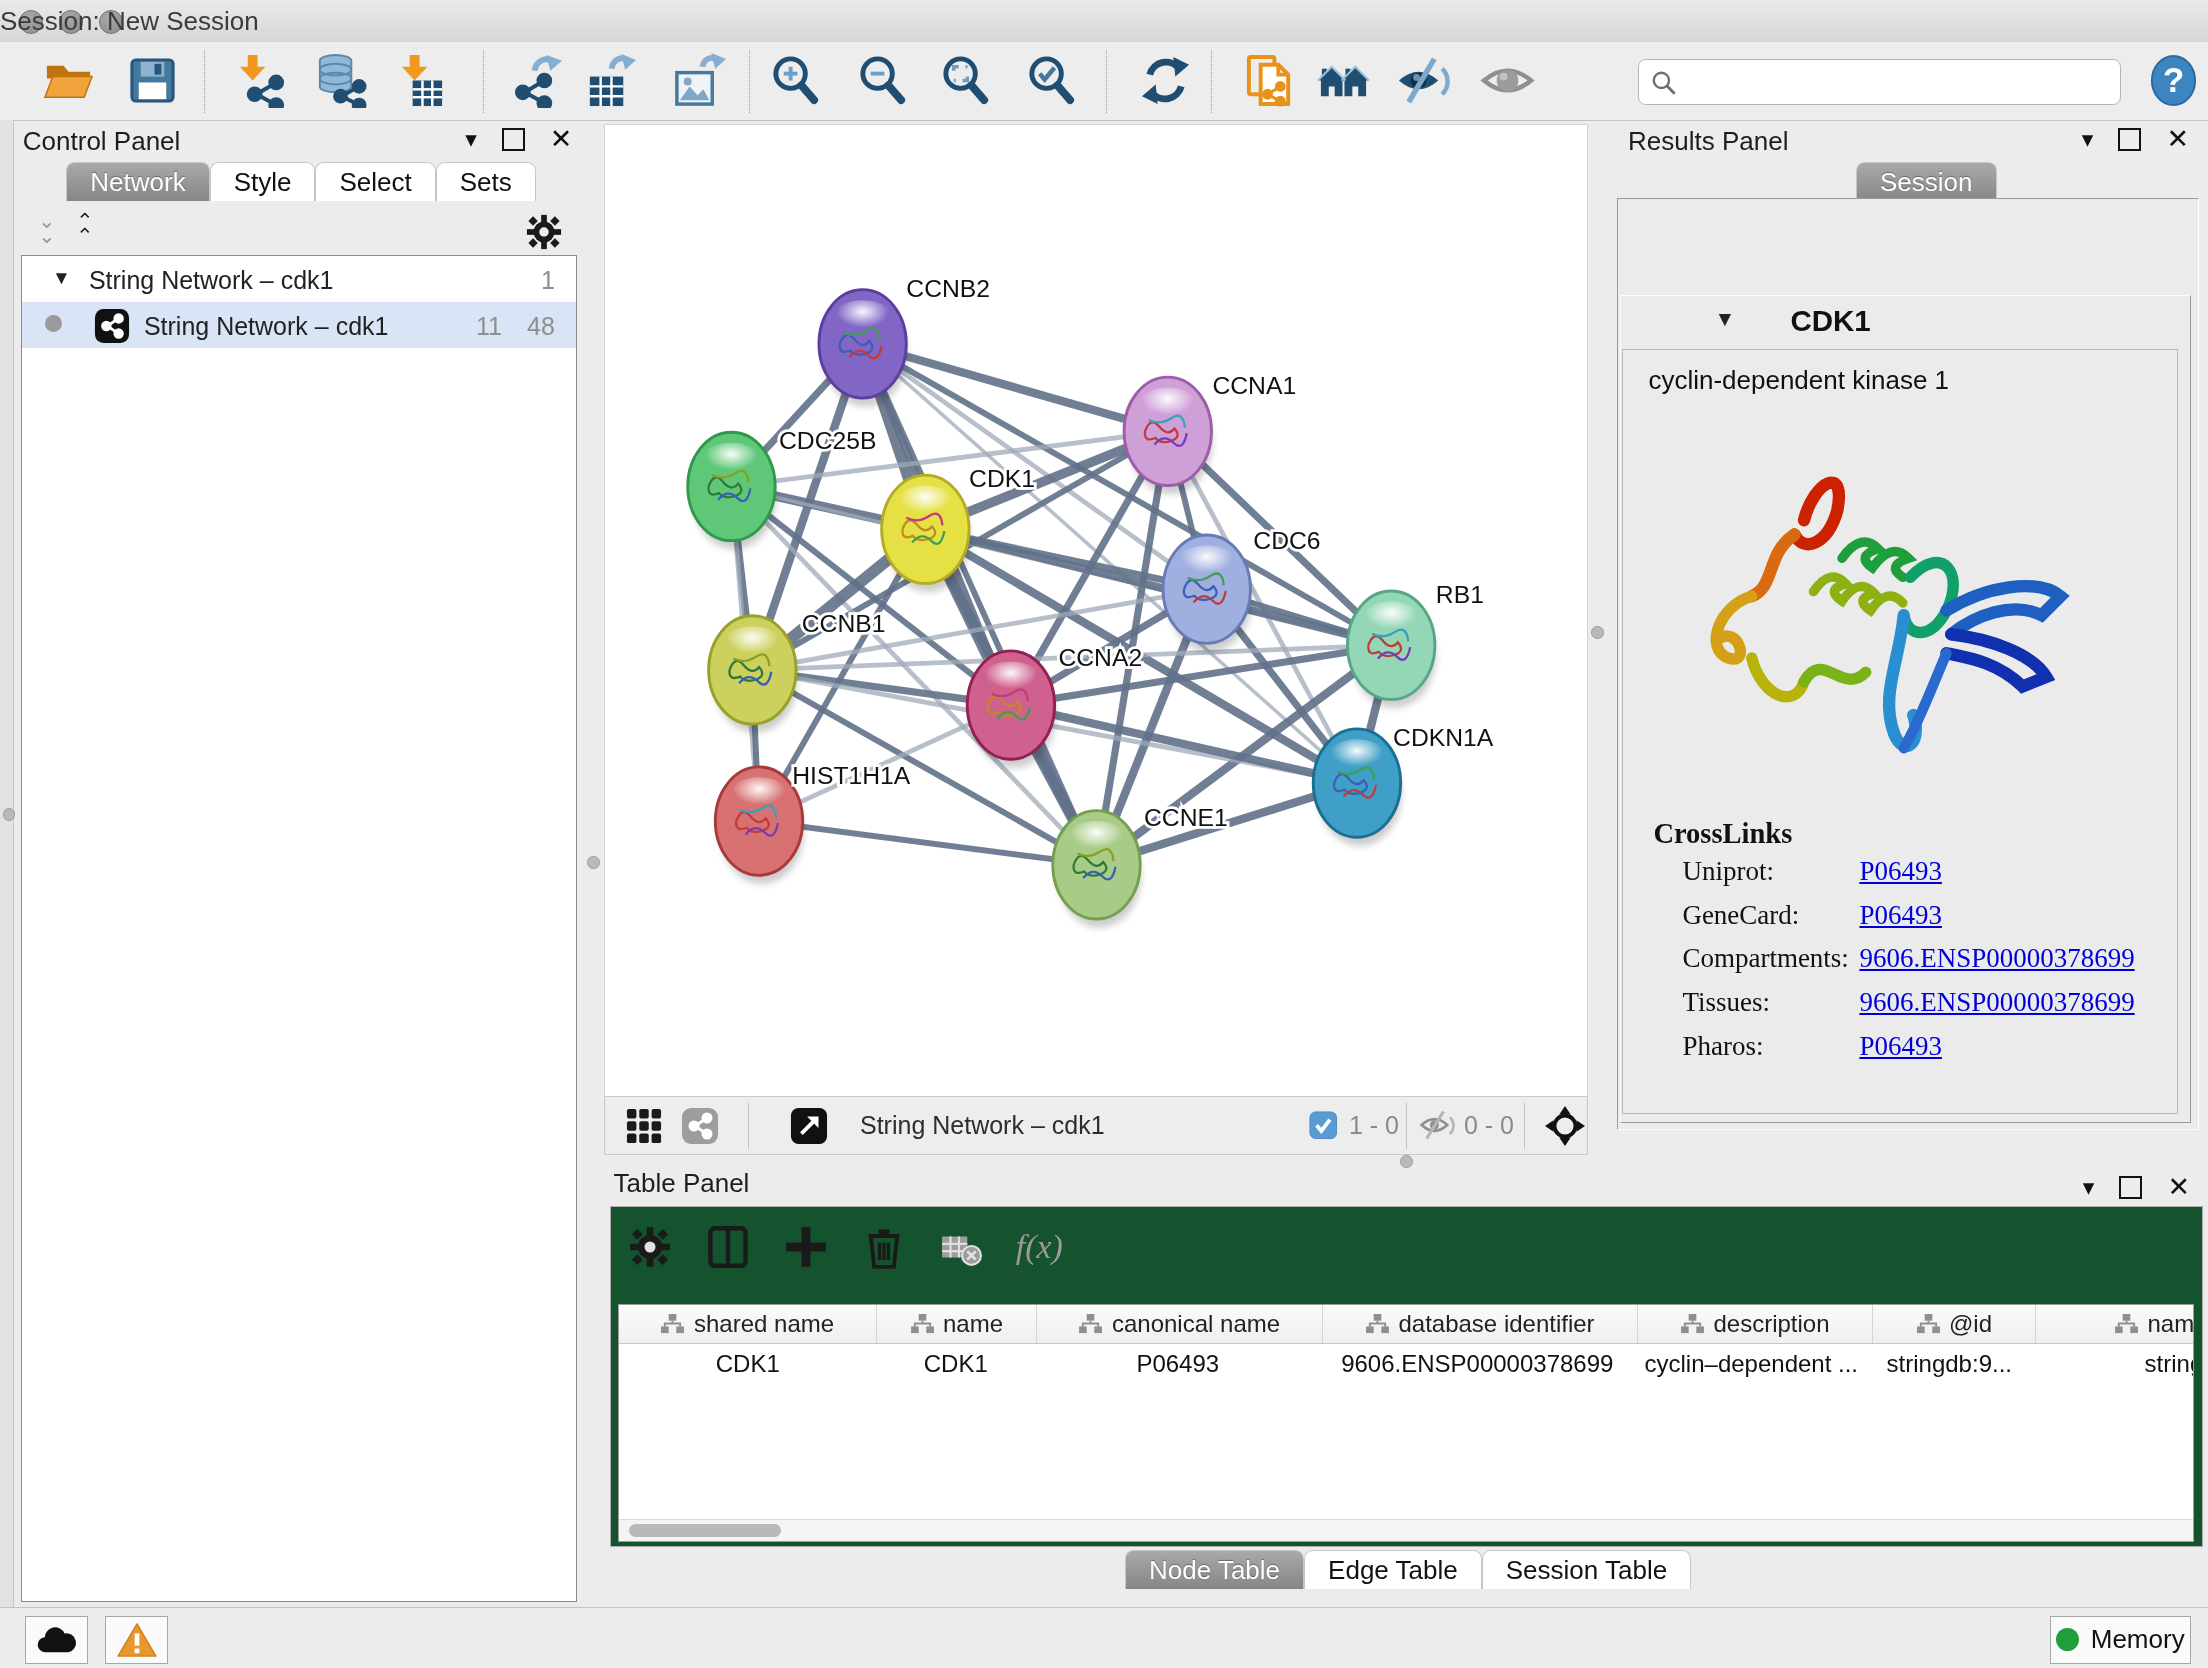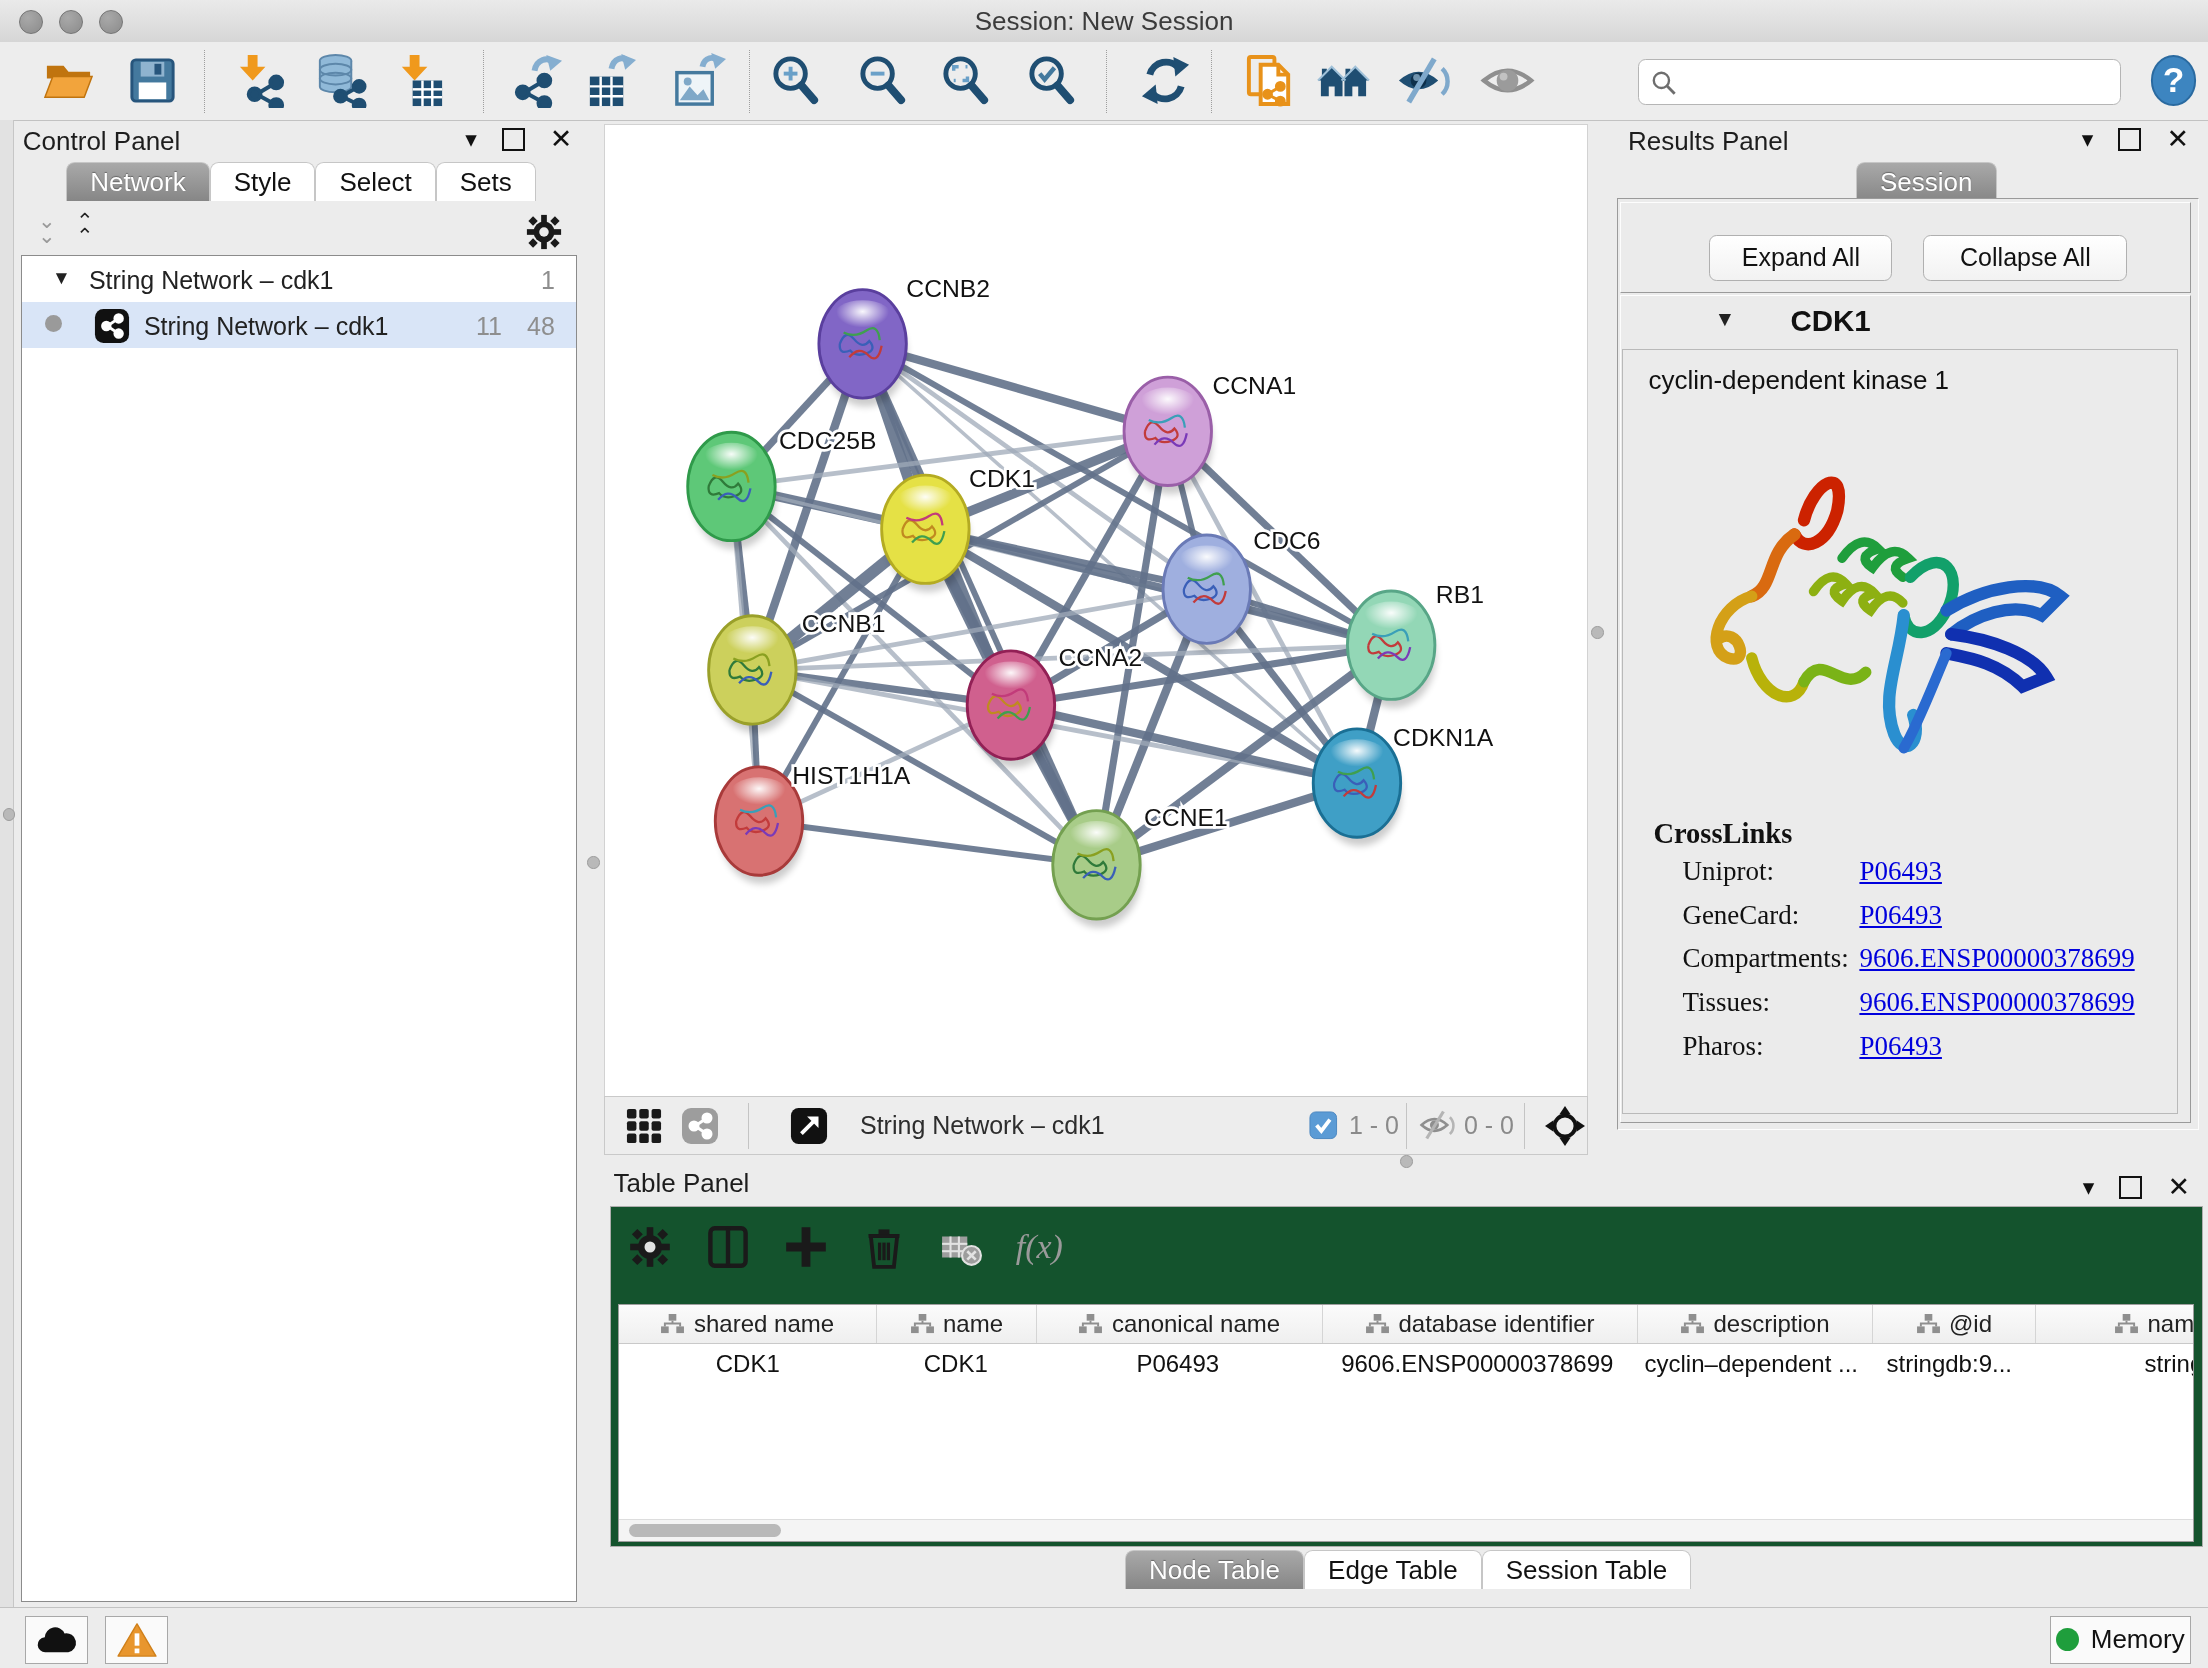--- a/index.html
+++ b/index.html
@@ -5,21 +5,21 @@
   html,body{margin:0;padding:0;background:#d8d8d8;}
   #app{position:relative;width:2208px;height:1668px;background:#ececec;
        font-family:"Liberation Sans","DejaVu Sans",sans-serif;color:#222;overflow:hidden;
        -webkit-font-smoothing:antialiased;}
   .abs{position:absolute;}
   
   #titlebar{left:0;top:0;width:2208px;height:42px;background:linear-gradient(#eaeaea,#d6d6d6);
             border-bottom:1px solid #b3b3b3;}
   .tl{position:absolute;top:9.5px;width:22px;height:22px;border-radius:50%;
       background:radial-gradient(circle at 35% 30%,#a9a9a9,#8b8b8b);border:1px solid #757575;}
-  #win-title{position:absolute;left:0;top:0;width:100%;height:42px;line-height:42px;text-align:center;
+  #win-title{position:absolute;left:0;top:0;width:100%;height:42px;line-height:42px;
              font-size:26px;color:#3b3b3b;}
   
   #toolbar{left:0;top:42px;width:2208px;height:78px;background:#ededed;border-bottom:1px solid #c2c2c2;}
   .tbi{position:absolute;top:11.4px;width:55px;height:55px;}
   .tbsep{position:absolute;top:7.6px;height:63px;width:0;border-left:1.9px dotted #9e9e9e;}
   #search-box{position:absolute;left:1638px;top:17px;width:481px;height:44px;background:#fff;
               border:1px solid #b5b5b5;border-radius:7.6px;}
   #search-box svg{position:absolute;left:11.4px;top:8.6px;}
   #search-input{position:absolute;left:49px;top:1.9px;width:418px;height:38px;border:none;outline:none;
                 font-size:24px;background:transparent;font-family:inherit;}
@@ -612,24 +612,20 @@
 
   <div id="results-panel" class="abs">
     <div class="panel-title abs" style="left:21px;top:5.7px">Results Panel</div>
     <div class="pt-icons" style="right:19px">
       <span class="pt-caret">▾</span>
       <span class="pt-box"></span>
       <span class="pt-x">✕</span>
     </div>
     <div class="tab sel abs" style="left:249px;top:42px">Session</div>
     <div id="rp-outer">
-      <div id="rp-buttons">
-        <div class="rp-btn" style="left:88px;width:181px">Expand All</div>
-        <div class="rp-btn" style="left:302px;width:202px">Collapse All</div>
-      </div>
       <div id="rp-card">
         <div id="rp-card-head">
           <span class="abs" style="left:93px;top:11.4px;font-size:21px">▼</span>
           <span id="rp-gene">CDK1</span>
         </div>
         <div id="rp-card-body">
           <div id="rp-desc">cyclin-dependent kinase 1</div>
           <svg class="abs" style="left:38px;top:61px" width="457" height="399" viewBox="0 0 480 420">
             <g fill="none" stroke-linecap="round">
               <path d="M150 115 C160 75 195 55 185 105 C175 140 150 150 140 130" stroke="#cc2200" stroke-width="13"></path>

